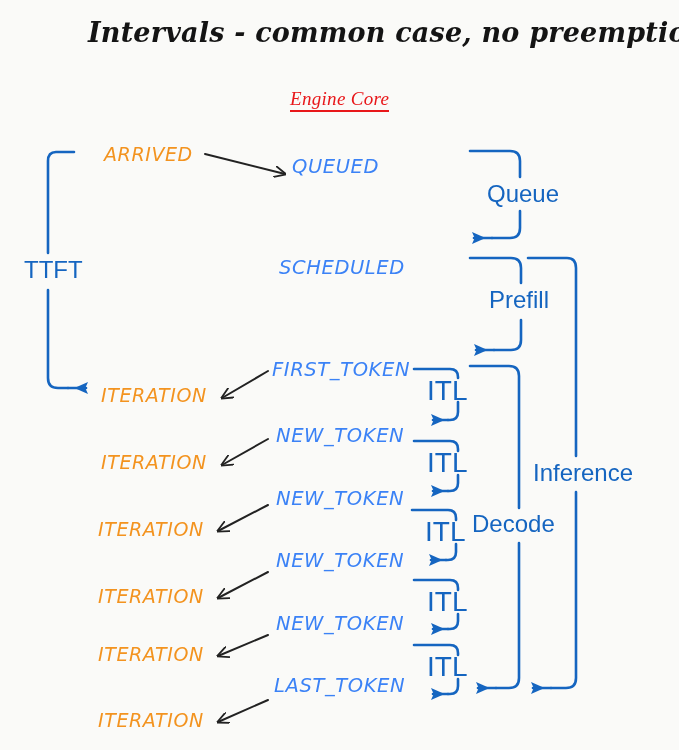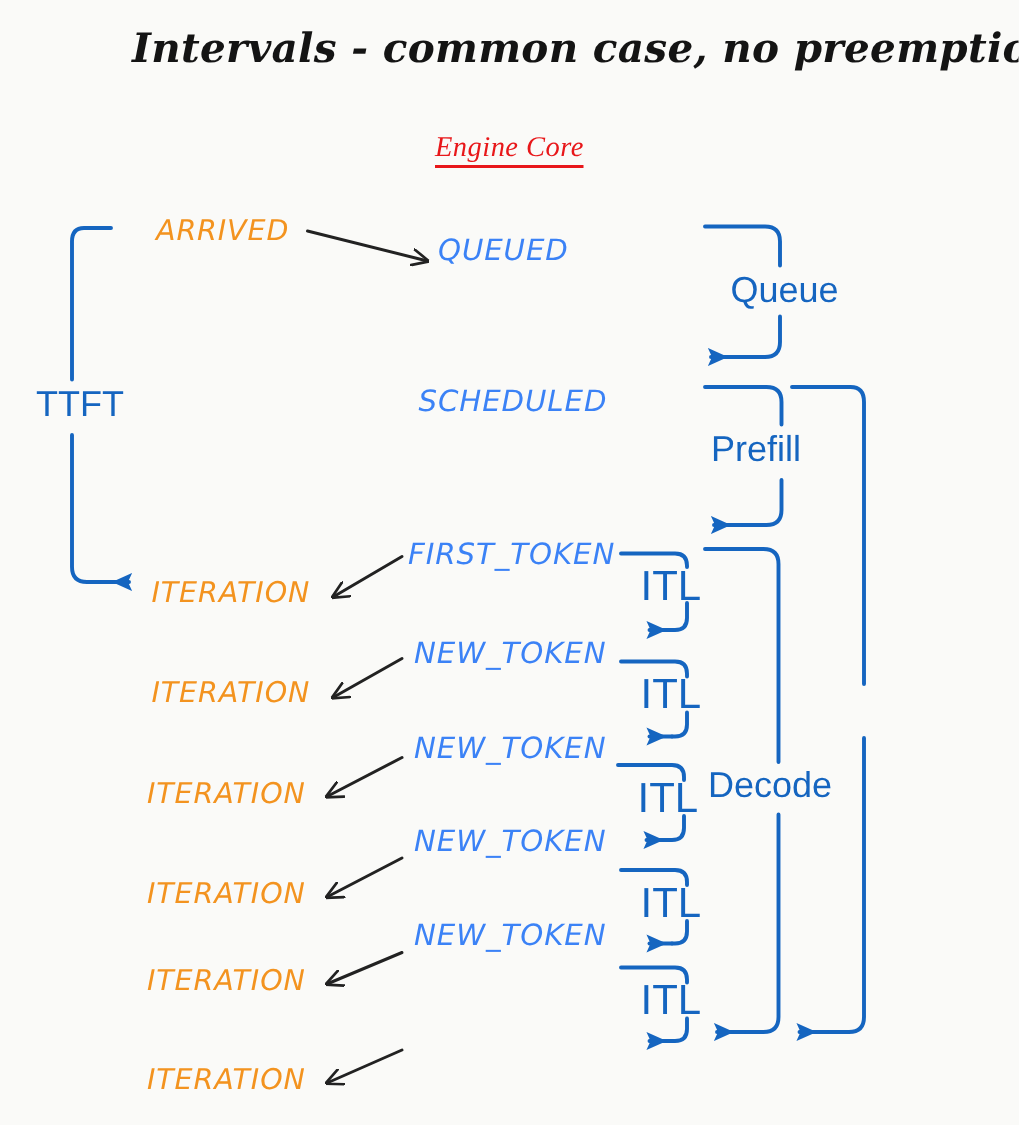--- a/index.html
+++ b/index.html
@@ -167,25 +167,27 @@
   <div class="lbl state orange" style="left:98px; top:645px;">ITERATION</div>
   <div class="lbl state orange" style="left:98px; top:711px;">ITERATION</div>
 
   <div class="lbl state red" style="left:292px; top:157px;">QUEUED</div>
   <div class="lbl state red" style="left:272px; top:360px;">FIRST_TOKEN</div>
   <div class="lbl state red" style="left:279px; top:258px;">SCHEDULED</div>
   <div class="lbl state red" style="left:276px; top:426px;">NEW_TOKEN</div>
   <div class="lbl state red" style="left:276px; top:489px;">NEW_TOKEN</div>
   <div class="lbl state red" style="left:276px; top:551px;">NEW_TOKEN</div>
   <div class="lbl state red" style="left:276px; top:614px;">NEW_TOKEN</div>
+  <div class="lbl state red" style="left:274px; top:676px;">LAST_TOKEN</div>
 
   <div class="lbl bluelbl" style="left:24px; top:258px;">TTFT</div>
   <div class="lbl bluelbl" style="left:487px; top:182px;">Queue</div>
-  <div class="lbl bluelbl" style="left:474px; top:288px;">Prefill</div>
+  <div class="lbl bluelbl" style="left:489px; top:288px;">Prefill</div>
   <div class="lbl bluelbl" style="left:472px; top:512px;">Decode</div>
+  <div class="lbl bluelbl" style="left:533px; top:461px;">Inference</div>
 
   <div class="lbl bluelbl small" style="left:427px; top:377px;">ITL</div>
   <div class="lbl bluelbl small" style="left:427px; top:449px;">ITL</div>
   <div class="lbl bluelbl small" style="left:425px; top:518px;">ITL</div>
   <div class="lbl bluelbl small" style="left:427px; top:588px;">ITL</div>
   <div class="lbl bluelbl small" style="left:427px; top:653px;">ITL</div>
 
 </div>
 
 </body></html>

